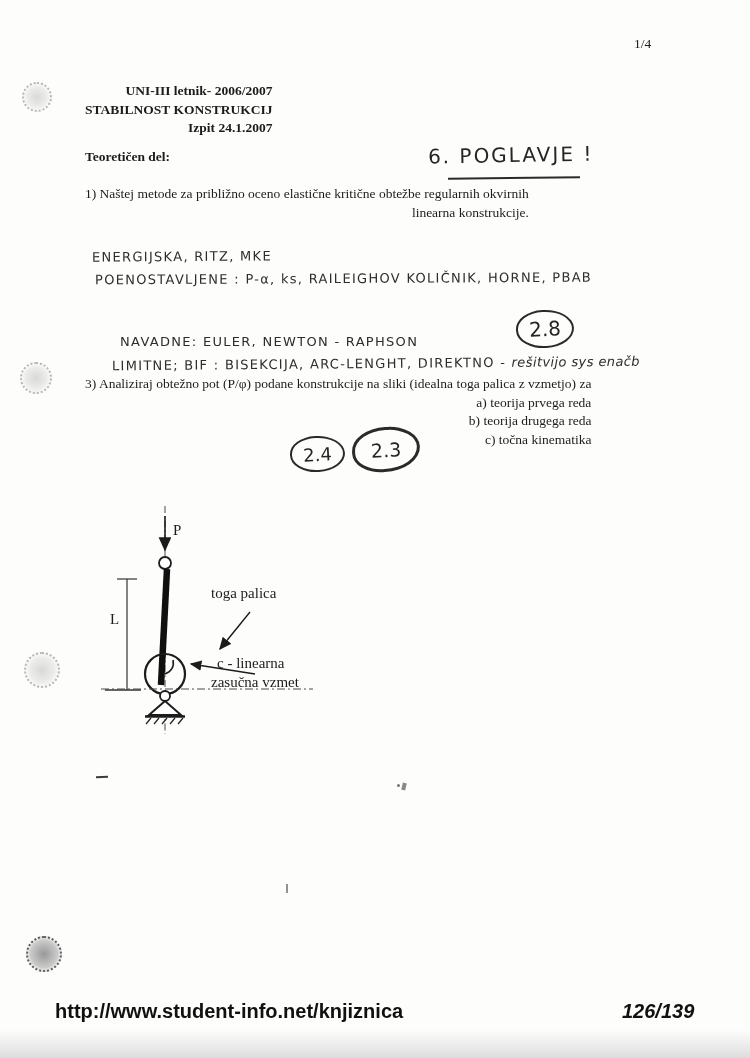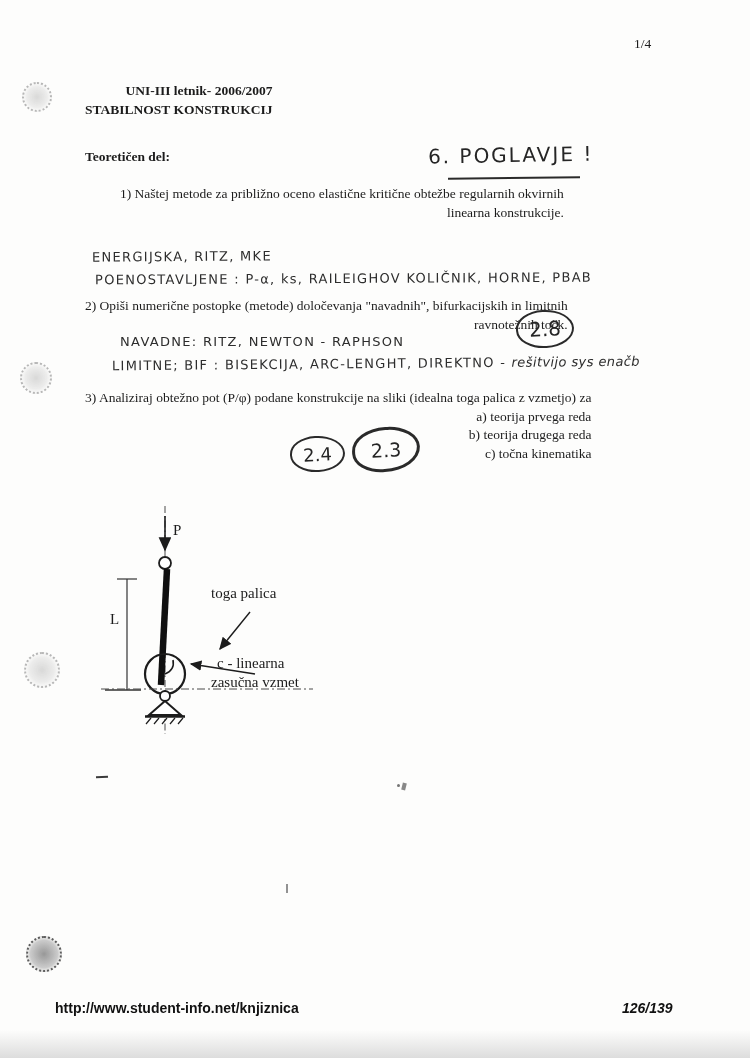--- a/index.html
+++ b/index.html
@@ -37,68 +37,65 @@
   .smudge {
     border-radius:50%; border:2px dotted #9a9a9a;
     background:radial-gradient(circle, rgba(150,150,150,.5) 0%, rgba(175,175,175,.3) 55%, rgba(200,200,200,0) 78%);
     opacity:.7;
   }
   .smudge-dark { opacity:.95; border-color:#555;
     background:radial-gradient(circle, rgba(90,90,90,.65) 0%, rgba(120,120,120,.4) 60%, rgba(160,160,160,0) 80%); }
 
   .stray { background:#3a3a3a; }
 
-  .footer-text { font-family:"Liberation Sans", sans-serif; font-weight:bold; font-size:14px; color:#111; white-space:nowrap; }
+  .footer-text { font-family:"Liberation Sans", sans-serif; font-weight:bold; font-size:20px; color:#111; white-space:nowrap; }
 
   .bottom-shade { background:linear-gradient(to bottom, rgba(230,230,230,0), rgba(215,215,215,.85)); }
 
   svg text { font-family:"Liberation Serif", serif; fill:#1c1c1c; }
 </style>
 </head>
 <body>
 
 <div id="page">
 
   <div class="abs doc" style="left:634px; top:36px;">1/4</div>
 
   <div class="abs smudge" style="left:22px; top:82px; width:30px; height:30px;"></div>
   <div class="abs smudge" style="left:20px; top:362px; width:32px; height:32px;"></div>
   <div class="abs smudge" style="left:24px; top:652px; width:36px; height:36px;"></div>
   <div class="abs smudge smudge-dark" style="left:26px; top:936px; width:36px; height:36px;"></div>
 
   <div class="abs doc-block" style="left:85px; top:82px;">
     <div class="doc bold">UNI-III letnik- 2006/2007</div>
     <div class="doc bold">STABILNOST KONSTRUKCIJ</div>
+    <div class="doc bold">Izpit 24.1.2007</div>
   </div>
 
   <div class="abs doc bold" style="left:85px; top:149px;">Teoretičen del:</div>
 
   <div class="abs hw hw-big" style="left:428px; top:143px;">6. POGLAVJE !</div>
   <div class="abs underline-stroke" style="left:448px; top:177px; width:132px;"></div>
 
-  <div class="abs doc-block" style="left:85px; top:185px;margin-left:35px;">
+  <div class="abs doc-block" style="left:85px; top:185px;">
     <div class="doc">1) Naštej metode za približno oceno elastične kritične obtežbe regularnih okvirnih</div>
     <div class="doc">linearna konstrukcije.</div>
   </div>
 
   <div class="abs hw" style="left:92px; top:249px; transform:rotate(-0.4deg);">ENERGIJSKA, RITZ, MKE</div>
   <div class="abs hw" style="left:95px; top:271px; transform:rotate(-0.3deg);">POENOSTAVLJENE :   P-α, ks, RAILEIGHOV KOLIČNIK, HORNE, PBAB</div>
 
-  <div class="abs doc-block" style="left:85px; top:297px;">
-    <div class="doc">2) Opiši numerične postopke (metode) določevanja "navadnih", bifurkacijskih in limitnih</div>
-    <div class="doc">ravnotežnih točk.</div>
-  </div>
 
-  <div class="abs hw" style="left:120px; top:334px;">NAVADNE:  RITZ, NEWTON - RAPHSON</div>
+  <div class="abs hw" style="left:120px; top:334px;">NAVADNE:  EULER, NEWTON - RAPHSON</div>
   <div class="abs circle-grade" style="left:516px; top:310px; width:58px; height:38px; font-size:20px;">
       <span>2.8</span>
     </div>
   <div class="abs hw" style="left:112px; top:356px; transform:rotate(-0.5deg);"><span>LIMITNE; BIF : BISEKCIJA, ARC-LENGHT, DIREKTNO - </span><span class="hw-cursive">rešitvijo sys enačb</span></div>
 
-  <div class="abs doc-block" style="left:85px; top:389px;">
+  <div class="abs doc-block" style="left:85px; top:375px;">
     <div class="doc">3) Analiziraj obtežno pot (P/φ) podane konstrukcije na sliki (idealna toga palica z vzmetjo) za</div>
     <div class="doc">a) teorija prvega reda</div>
     <div class="doc">b) teorija drugega reda</div>
     <div class="doc">c) točna kinematika</div>
   </div>
 
   <div class="abs circle-grade" style="left:290px; top:436px; width:55px; height:36px; font-size:18px;">
       <span>2.4</span>
     </div>
   <div class="abs circle-grade circle-thick" style="left:352px; top:427px; width:68px; height:45px; font-size:19px;">

